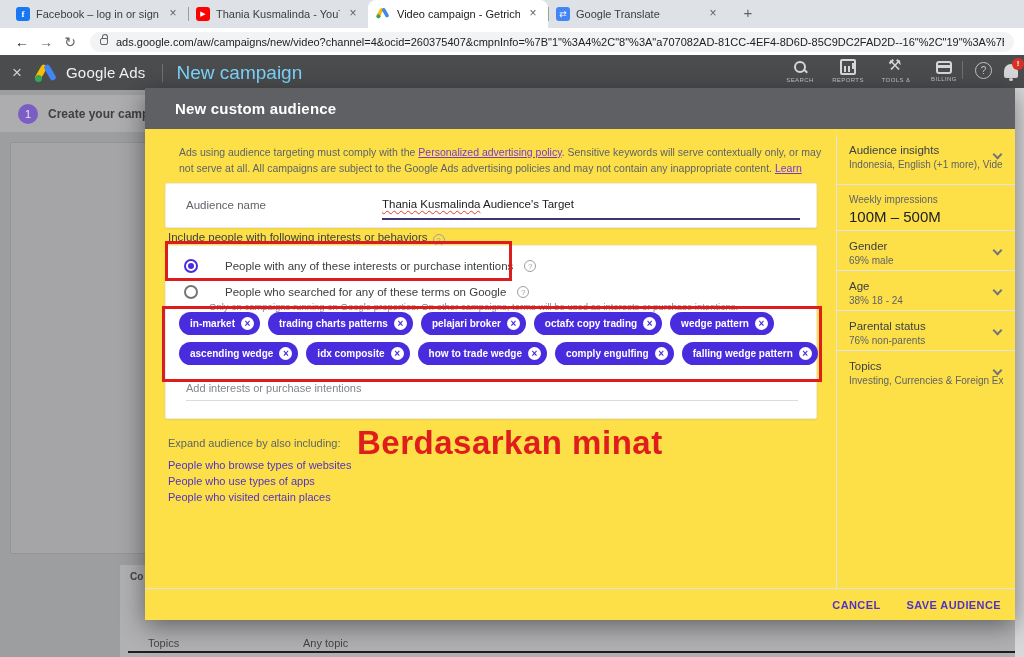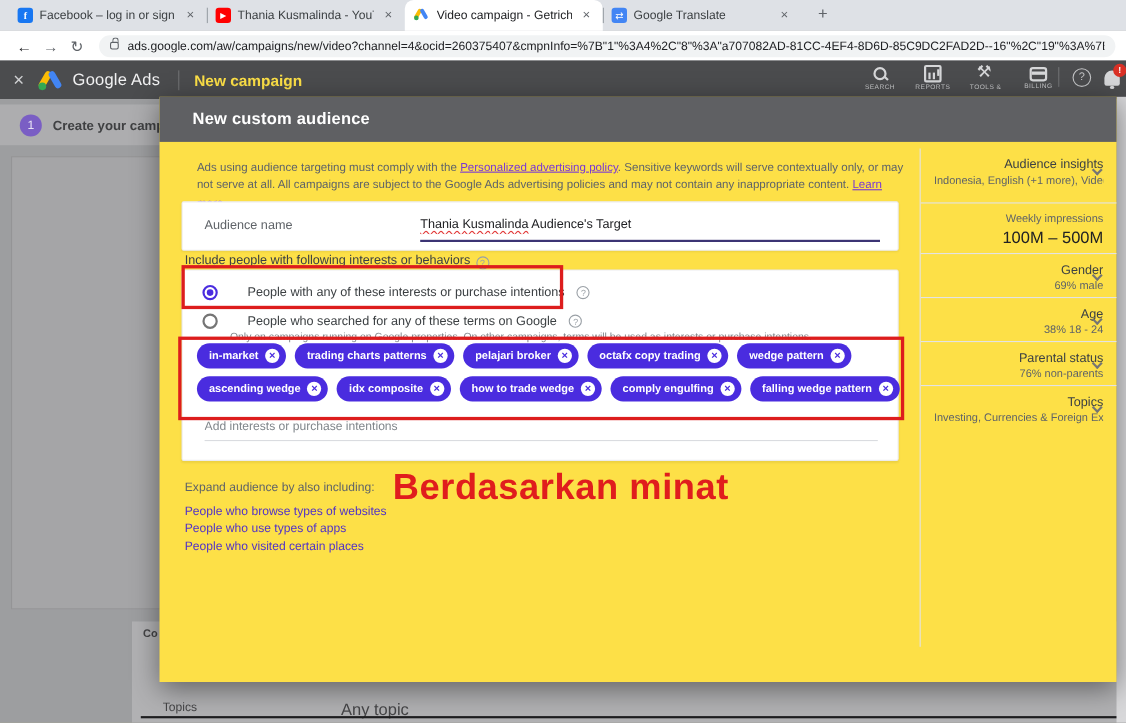--- a/index.html
+++ b/index.html
@@ -35,21 +35,21 @@
   
   .adsbar { position:absolute; left:0; top:55px; width:1024px; height:35px; background:#4b4c4e; display:flex; align-items:center; color:#fff; }
   .close-x { width:34px; text-align:center; font-size:17px; color:#cfd0d2; }
   .close-x::before { content:"×"; }
   .adslogo { position:relative; width:24px; height:20px; margin-right:8px; }
   .adslogo .bary { position:absolute; left:4px; top:1px; width:6px; height:17px; border-radius:3px; background:#fbbc04; transform:rotate(30deg); }
   .adslogo .barb { position:absolute; left:13px; top:1px; width:6px; height:17px; border-radius:3px; background:#4285f4; transform:rotate(-30deg); }
   .adslogo .dotg { position:absolute; left:1px; top:12px; width:7px; height:7px; border-radius:50%; background:#34a853; }
   .brand { font-size:15px; color:#f1f1f2; letter-spacing:.2px; }
   .bardiv { width:1px; height:18px; background:#707173; margin:0 14px 0 16px; }
-  .pagetitle { font-size:14px; color:#fde047;font-weight:bold; }
+  .pagetitle { font-size:19px; color:#7dd3fc; }
   .adsnav { position:absolute; right:60px; top:4px; display:flex; gap:8px; }
   .navitem { width:40px; display:flex; flex-direction:column; align-items:center; gap:2px; }
   .navlabel { font-size:6px; color:#c3c4c6; letter-spacing:.4px; white-space:nowrap; }
   .nico { width:16px; height:16px; position:relative; }
   .nico.search::before { content:""; position:absolute; left:2px; top:2px; width:8px; height:8px; border:2px solid #d6d7d9; border-radius:50%; }
   .nico.search::after { content:""; position:absolute; left:11px; top:11px; width:5px; height:2px; background:#d6d7d9; transform:rotate(45deg); }
   .nico.reports { border:2px solid #d6d7d9; border-radius:2px; }
   .nico.reports::before { content:""; position:absolute; left:2px; bottom:1px; width:2px; height:6px; background:#d6d7d9; box-shadow:4px 0 #d6d7d9, 8px -3px #d6d7d9; }
   .nico.tools::before { content:"⚒"; position:absolute; left:0; top:-3px; font-size:15px; color:#d6d7d9; }
   .nico.billing { border:2px solid #d6d7d9; border-radius:3px; height:13px; margin-top:2px; }
@@ -65,21 +65,21 @@
   
   .backdrop { position:absolute; left:0; top:90px; width:1024px; height:567px; background:#9d9ea0; }
   .stepstrip { position:absolute; left:0; top:5px; width:1024px; height:37px; background:#adadaf; display:flex; align-items:center; }
   .stepnum { width:20px; height:20px; margin-left:18px; background:#7a5ec4; border-radius:50%; color:#e8e4f4; font-size:11px; text-align:center; line-height:20px; }
   .steplabel { margin-left:10px; font-size:12px; font-weight:bold; color:#3f4042; }
   .panelhint { position:absolute; left:10px; top:52px; width:136px; height:412px; background:#a5a5a7; border:1px solid #949496; }
   .botcard { position:absolute; left:120px; top:475px; width:904px; height:92px; background:#b1b1b3; }
   .frag1 { position:absolute; left:10px; top:6px; font-size:10px; font-weight:bold; color:#444446; }
   .frag2 { position:absolute; left:10px; top:18px; font-size:9px; color:#5c5c5e;margin-left:44px; }
   .botrow-label { position:absolute; left:28px; top:72px; font-size:11px; color:#454547; }
-  .botrow-value { position:absolute; left:190px; top:72px; font-size:15px; color:#454547; }
+  .botrow-value { position:absolute; left:183px; top:72px; font-size:11px; color:#454547; }
   .botline { position:absolute; left:128px; top:561px; width:896px; height:2px; background:#1e1e20; }
   .rightsliver { position:absolute; left:1015px; top:88px; width:9px; height:569px; background:#d8d8da; }
 
   
   .modal { position:absolute; left:145px; top:88px; width:870px; height:532px; background:#fde047; box-shadow:0 6px 24px rgba(0,0,0,.45); }
   .mhead { position:absolute; left:0; top:0; width:100%; height:41px; background:#5f6063; display:flex; align-items:center; padding-left:30px; }
   .mtitle { color:#fff; font-size:15px; font-weight:bold; letter-spacing:.2px; }
 
   .policy { position:absolute; left:34px; top:56px; width:648px; font-size:10.5px; line-height:1.55; color:#5f6368; }
   .plink { color:#7a38d4; }
@@ -120,21 +120,21 @@
   .expandlinks { position:absolute; left:23px; top:371px; display:flex; flex-direction:column; gap:4px; }
   .elink { font-size:11px; color:#5132c8; text-decoration:none; }
 
   .redcaption { position:absolute; left:212px; top:336px; font-size:33px; font-weight:bold; color:#e01d1d; letter-spacing:.5px; }
   .redbox { position:absolute; border:3px solid #dd1d1d; pointer-events:none; }
   .rb1 { left:20px; top:153px; width:347px; height:40px; }
   .rb2 { left:17px; top:218px; width:660px; height:76px; }
 
   
   .insights { position:absolute; left:691px; top:47px; width:179px; height:453px; border-left:1px solid #e3e3e5; }
-  .isec { position:relative; padding:9px 12px 8px 12px; border-bottom:1px solid #e3e3e5;text-align:right; }
+  .isec { position:relative; padding:9px 12px 8px 12px; border-bottom:1px solid #e3e3e5; }
   .isec:last-child { border-bottom:none; }
   .ititle { font-size:11.5px; color:#3c4043; margin-bottom:3px; }
   .ivalue { font-size:10px; color:#5f6368; white-space:nowrap; overflow:hidden; }
   .isec.big .ititle { font-size:10px; color:#5f6368; }
   .isec.big .ivalue { font-size:15px; color:#202124; }
   .chev { position:absolute; right:14px; top:16px; width:7px; height:7px; border-right:2px solid #757575; border-bottom:2px solid #757575; transform:rotate(45deg); }
 
   .mfoot { position:absolute; left:0; bottom:0; width:100%; height:32px; border-top:1px solid #e2e2e4; display:flex; align-items:center; justify-content:flex-end; gap:26px; padding-right:14px; }
   .fbtn { font-size:11px; font-weight:bold; color:#5132c8; letter-spacing:.4px; background:none; border:none; font-family:"Liberation Sans", sans-serif; }
 </style>
@@ -361,15 +361,19 @@
         <div class="ivalue">76% non-parents</div>
         <span class="chev"></span>
       </div>
       <div class="isec" style="height:42px;">
         <div class="ititle">Topics</div>
         <div class="ivalue">Investing, Currencies &amp; Foreign Ex...</div>
         <span class="chev"></span>
       </div>
     </div>
 
+    <div class="mfoot">
+      <button class="fbtn">CANCEL</button>
+      <button class="fbtn">SAVE AUDIENCE</button>
+    </div>
   </div>
 
 </div>
 
 </body></html>

